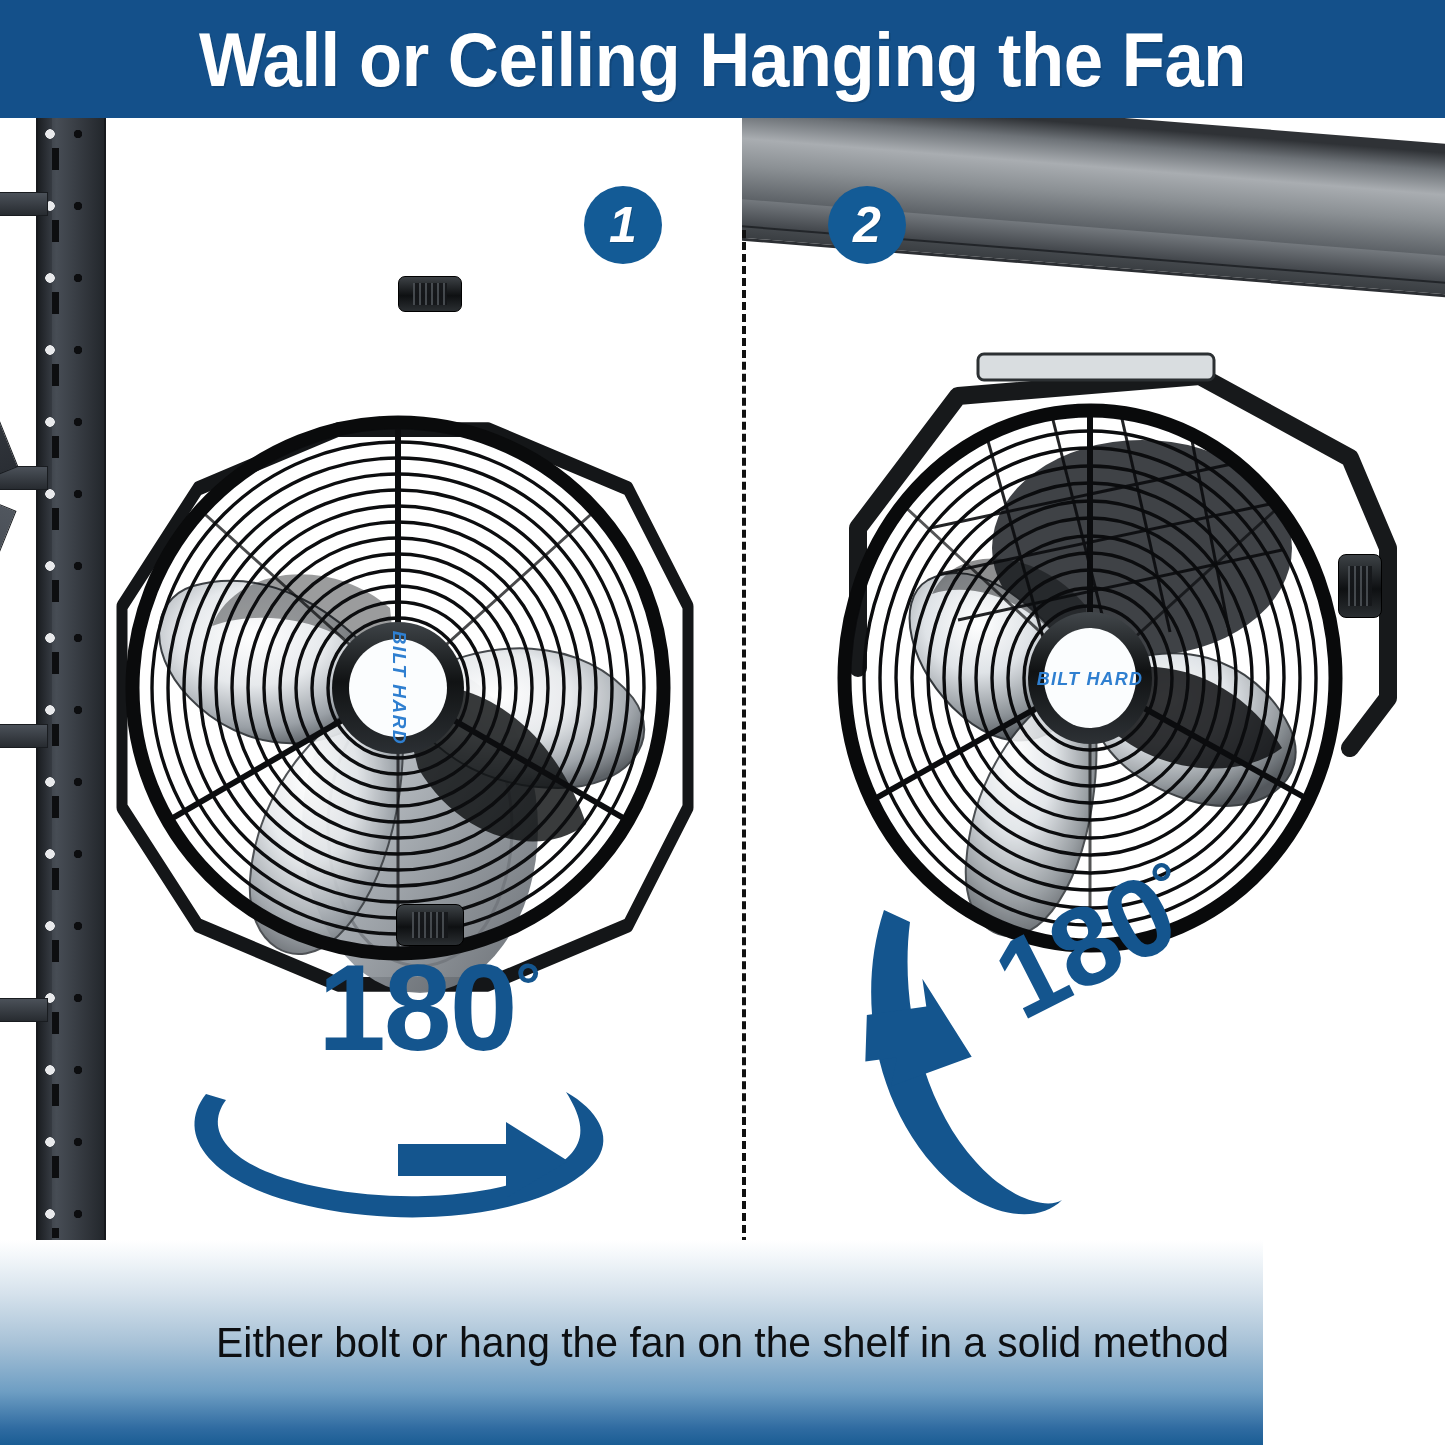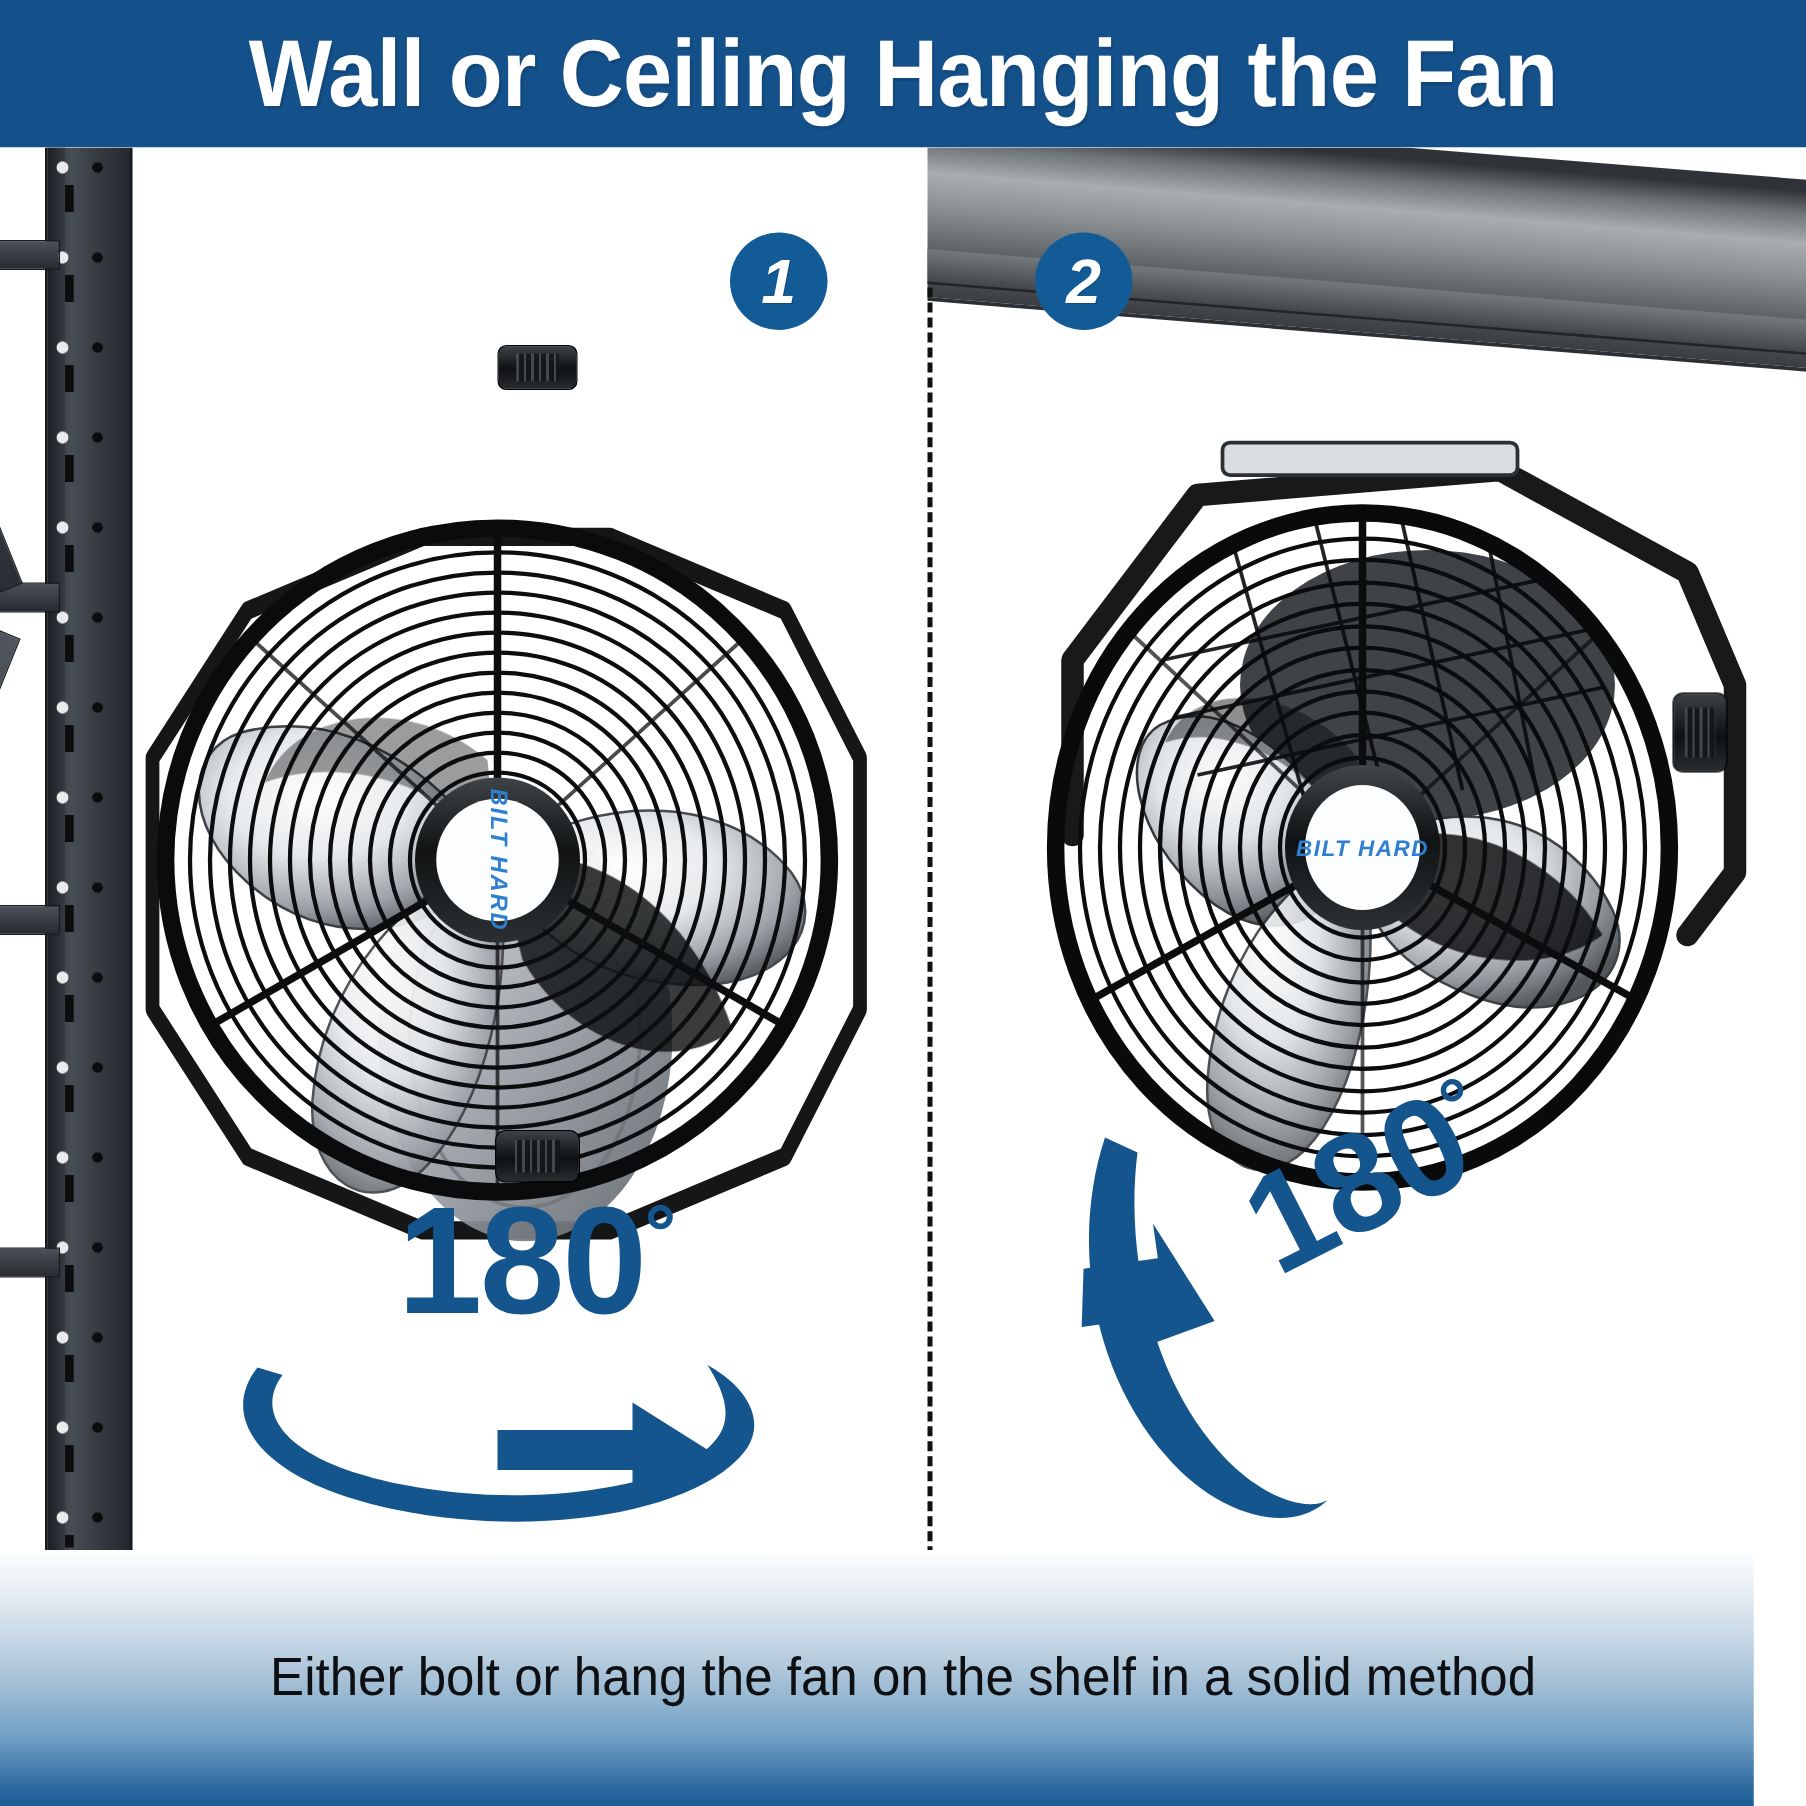--- a/index.html
+++ b/index.html
@@ -71,21 +71,21 @@
 
   
   .deg{position:absolute;color:#14558e;font-weight:bold;
     font-family:"Liberation Sans Narrow","Liberation Sans",sans-serif;
     letter-spacing:-2px;white-space:nowrap;}
   .deg-left{left:318px;top:940px;font-size:122px;}
   .deg-right{left:975px;top:930px;font-size:112px;transform:rotate(-27deg);transform-origin:left top;}
   .deg sup{font-size:.52em;vertical-align:super;letter-spacing:0;}
 
   
-  .footer{position:absolute;left:0;top:1240px;width:1403px;height:205px;
+  .footer{position:absolute;left:0;top:1240px;width:1263px;height:205px;
     background:linear-gradient(180deg,#ffffff 0%,#f3f7fa 8%,#d6e2ec 26%,#a8c2d7 50%,#6e9ec3 74%,#2f6ba1 92%,#1a5d94 100%);}
   .footer-text{position:absolute;left:0;top:0;width:1445px;height:205px;
     display:flex;align-items:center;justify-content:center;
     font-family:"Liberation Sans Narrow","Liberation Sans",sans-serif;
     font-size:43px;color:#0d0f12;white-space:nowrap;transform:scaleX(0.95);}
 </style>
 </head>
 <body>
 
 <div id="page">

